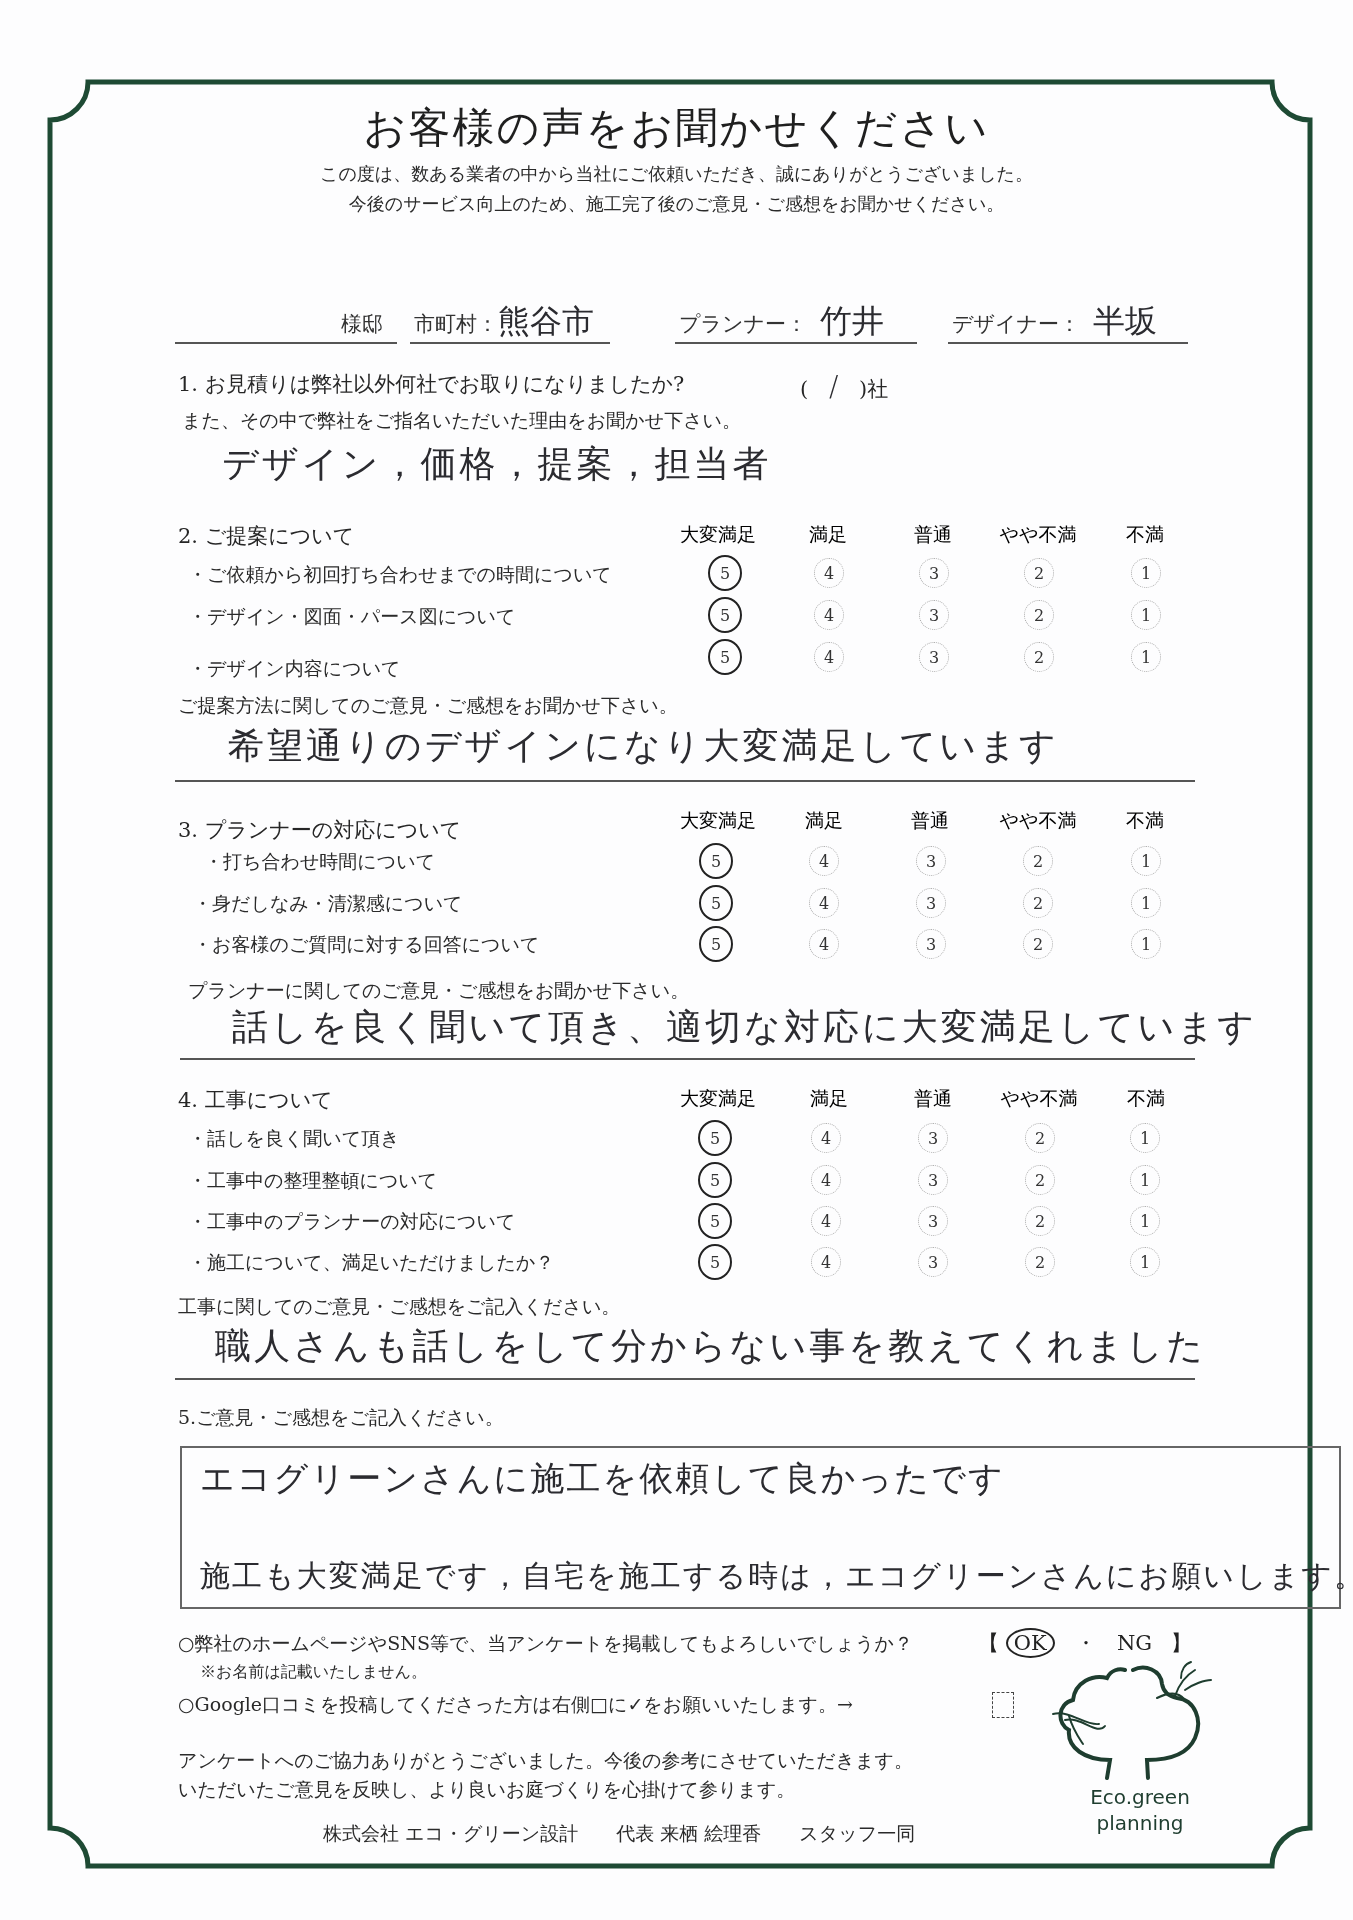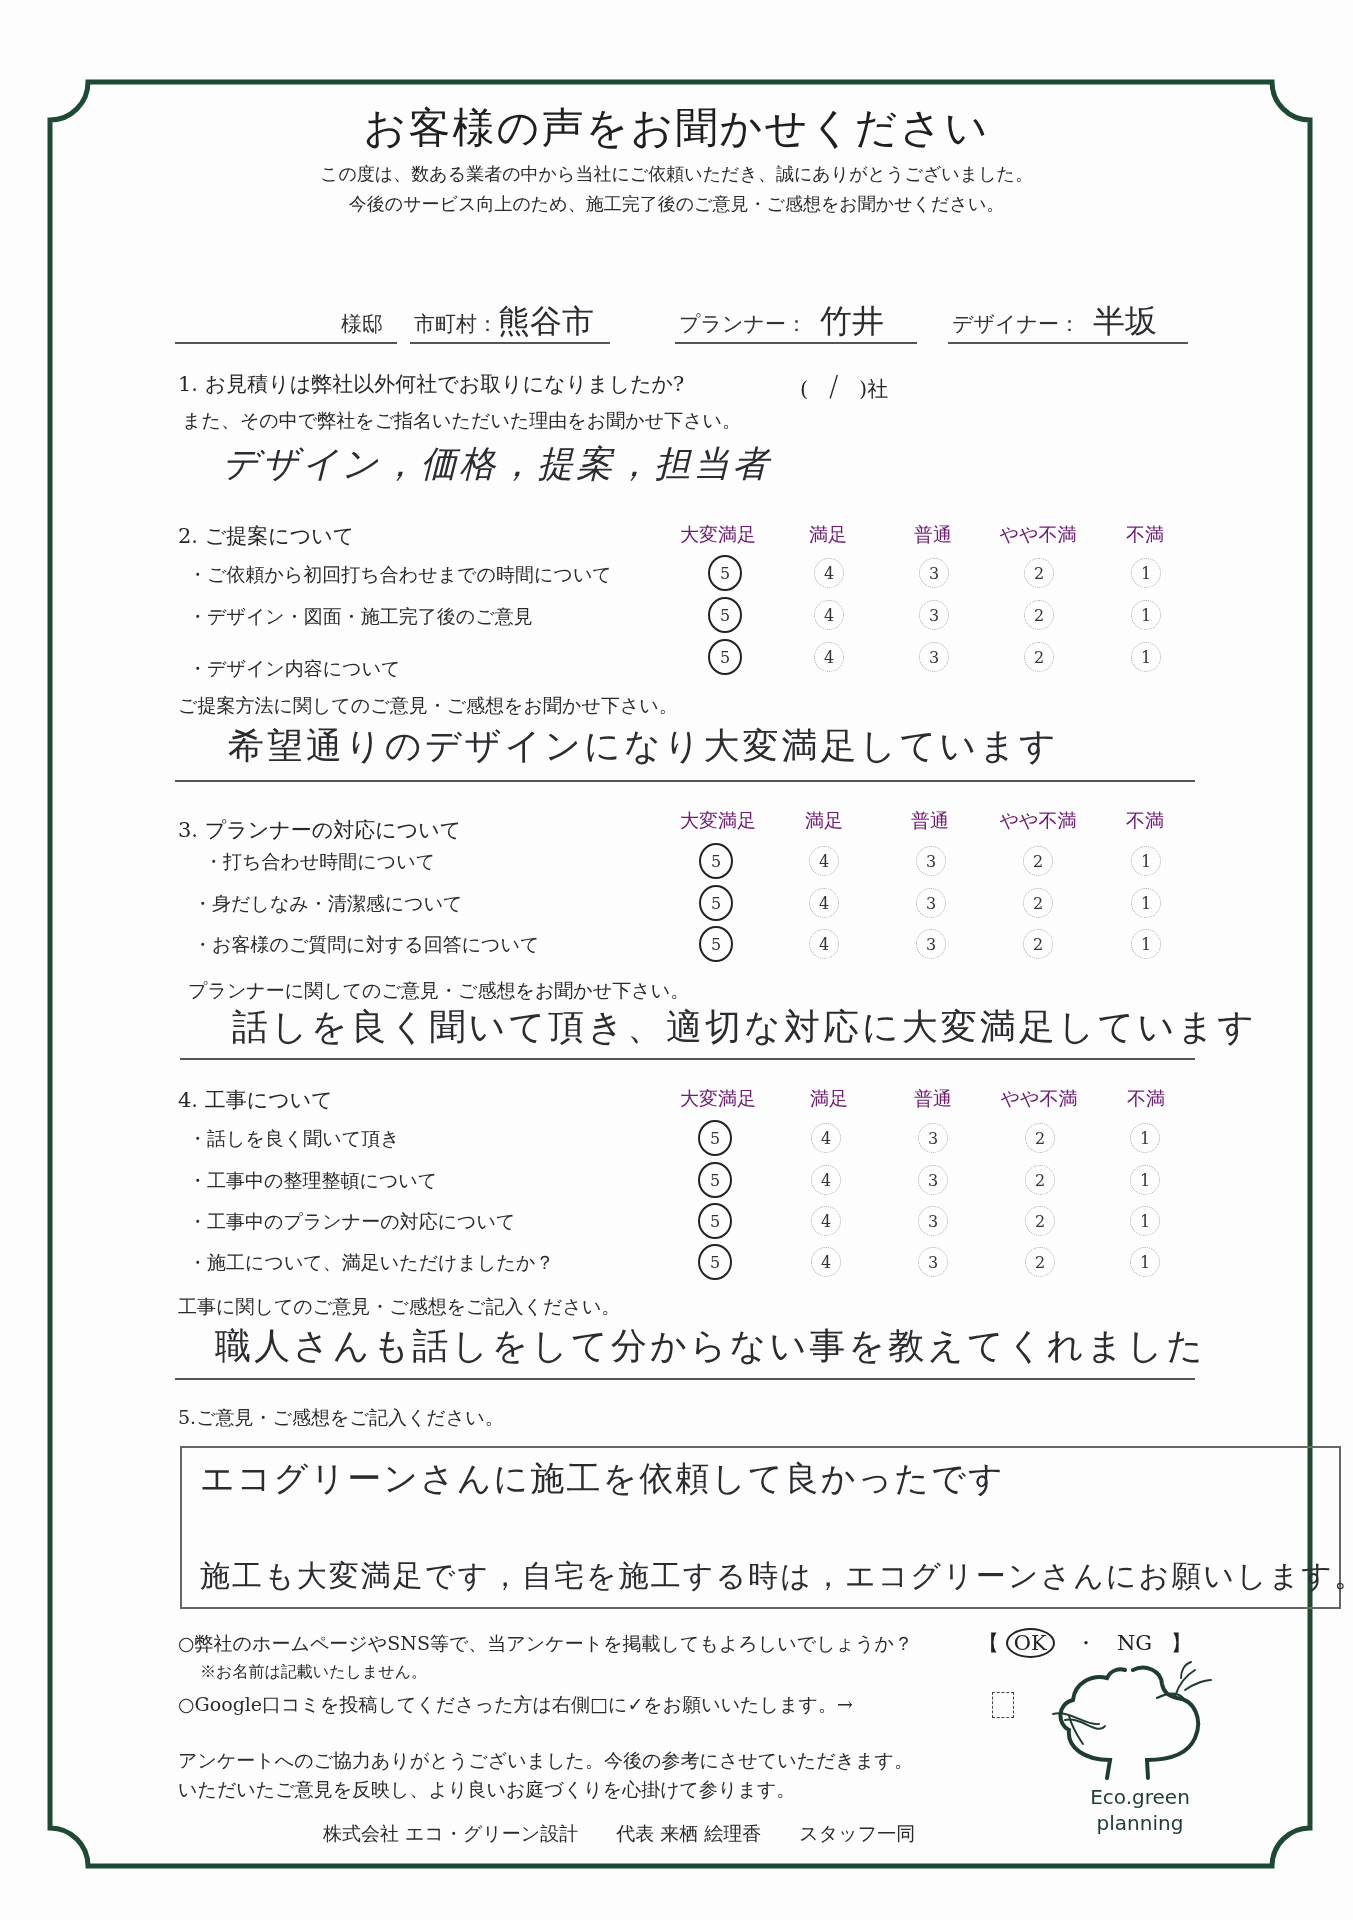--- a/index.html
+++ b/index.html
@@ -11,21 +11,21 @@
   }
   .abs { position:absolute; }
   .frame { position:absolute; left:0; top:0; width:1353px; height:1920px; }
   .title { left:0; width:1353px; top:100px; text-align:center; font-size:42px; letter-spacing:2px; color:#1f1f1f; }
   .intro { left:0; width:1353px; text-align:center; font-size:18px; color:#2a2a2a; }
   .hfield { font-size:21px; color:#333; white-space:nowrap; }
   .hand { font-family:"DejaVu Sans","Liberation Sans",sans-serif; color:#2b2b30; font-weight:300; }
   .uline { position:absolute; height:2px; background:#555; }
   .qhead { font-size:21px; color:#262626; white-space:nowrap; }
   .qsub { font-size:19px; color:#2a2a2a; white-space:nowrap; }
-  .scale-label { position:absolute; font-size:19px; color:#701a75; white-space:nowrap; transform:translateX(-50%); }
+  .scale-label { position:absolute; font-size:19px; color:#000000; white-space:nowrap; transform:translateX(-50%); }
   .circ {
     position:absolute; width:30px; height:30px; border-radius:50%;
     border:1.5px dotted #a8a8a8; box-sizing:border-box;
     display:flex; align-items:center; justify-content:center;
     font-size:16px; color:#333; transform:translate(-50%,-50%);
   }
   .circ.sel { border:2px solid #222; width:34px; height:36px; }
   .answer { font-size:36px; white-space:nowrap; letter-spacing:3px; }
   .box5 { position:absolute; left:180px; top:1446px; width:1161px; height:163px; border:2px solid #666; box-sizing:border-box; }
   .box5 .line { font-size:34px; white-space:nowrap; letter-spacing:2px; position:absolute; left:18px; }
@@ -69,41 +69,41 @@
 </div>
 <div class="uline" style="left:948px; top:342px; width:240px;"></div>
 
 <div class="abs qhead" style="left:178px; top:370px;">1. お見積りは弊社以外何社でお取りになりましたか?</div>
 <div class="abs qhead" style="left:800px; top:370px;">
   <span>(</span>
   <span class="hand" style="font-size:28px; margin:0 14px;">/</span>
   <span>)社</span>
 </div>
 <div class="abs qsub" style="left:182px; top:408px;">また、その中で弊社をご指名いただいた理由をお聞かせ下さい。</div>
-<div class="abs hand answer" style="left:222px; top:440px;font-style:italic;">デザイン，価格，提案，担当者</div>
+<div class="abs hand answer" style="left:222px; top:440px;">デザイン，価格，提案，担当者</div>
 
 <div class="abs qhead" style="left:178px; top:522px;">2. ご提案について</div>
 <div>
   <span class="scale-label" style="left:718px; top:522px;">大変満足</span>
   <span class="scale-label" style="left:828px; top:522px;">満足</span>
   <span class="scale-label" style="left:933px; top:522px;">普通</span>
   <span class="scale-label" style="left:1038px; top:522px;">やや不満</span>
   <span class="scale-label" style="left:1145px; top:522px;">不満</span>
 </div>
 
 <div>
   <span class="abs qsub" style="left:188px; top:562px;">・ご依頼から初回打ち合わせまでの時間について</span>
   <span class="circ sel" style="left:725px; top:573px;">5</span>
   <span class="circ" style="left:829px; top:573px;">4</span>
   <span class="circ" style="left:934px; top:573px;">3</span>
   <span class="circ" style="left:1039px; top:573px;">2</span>
   <span class="circ" style="left:1146px; top:573px;">1</span>
 </div>
 <div>
-  <span class="abs qsub" style="left:188px; top:604px;">・デザイン・図面・施工完了後のご意見</span>
+  <span class="abs qsub" style="left:188px; top:604px;">・デザイン・図面・パース図について</span>
   <span class="circ sel" style="left:725px; top:615px;">5</span>
   <span class="circ" style="left:829px; top:615px;">4</span>
   <span class="circ" style="left:934px; top:615px;">3</span>
   <span class="circ" style="left:1039px; top:615px;">2</span>
   <span class="circ" style="left:1146px; top:615px;">1</span>
 </div>
 <div>
   <span class="abs qsub" style="left:188px; top:644px;margin-top:12px;">・デザイン内容について</span>
   <span class="circ sel" style="left:725px; top:657px;">5</span>
   <span class="circ" style="left:829px; top:657px;">4</span>

